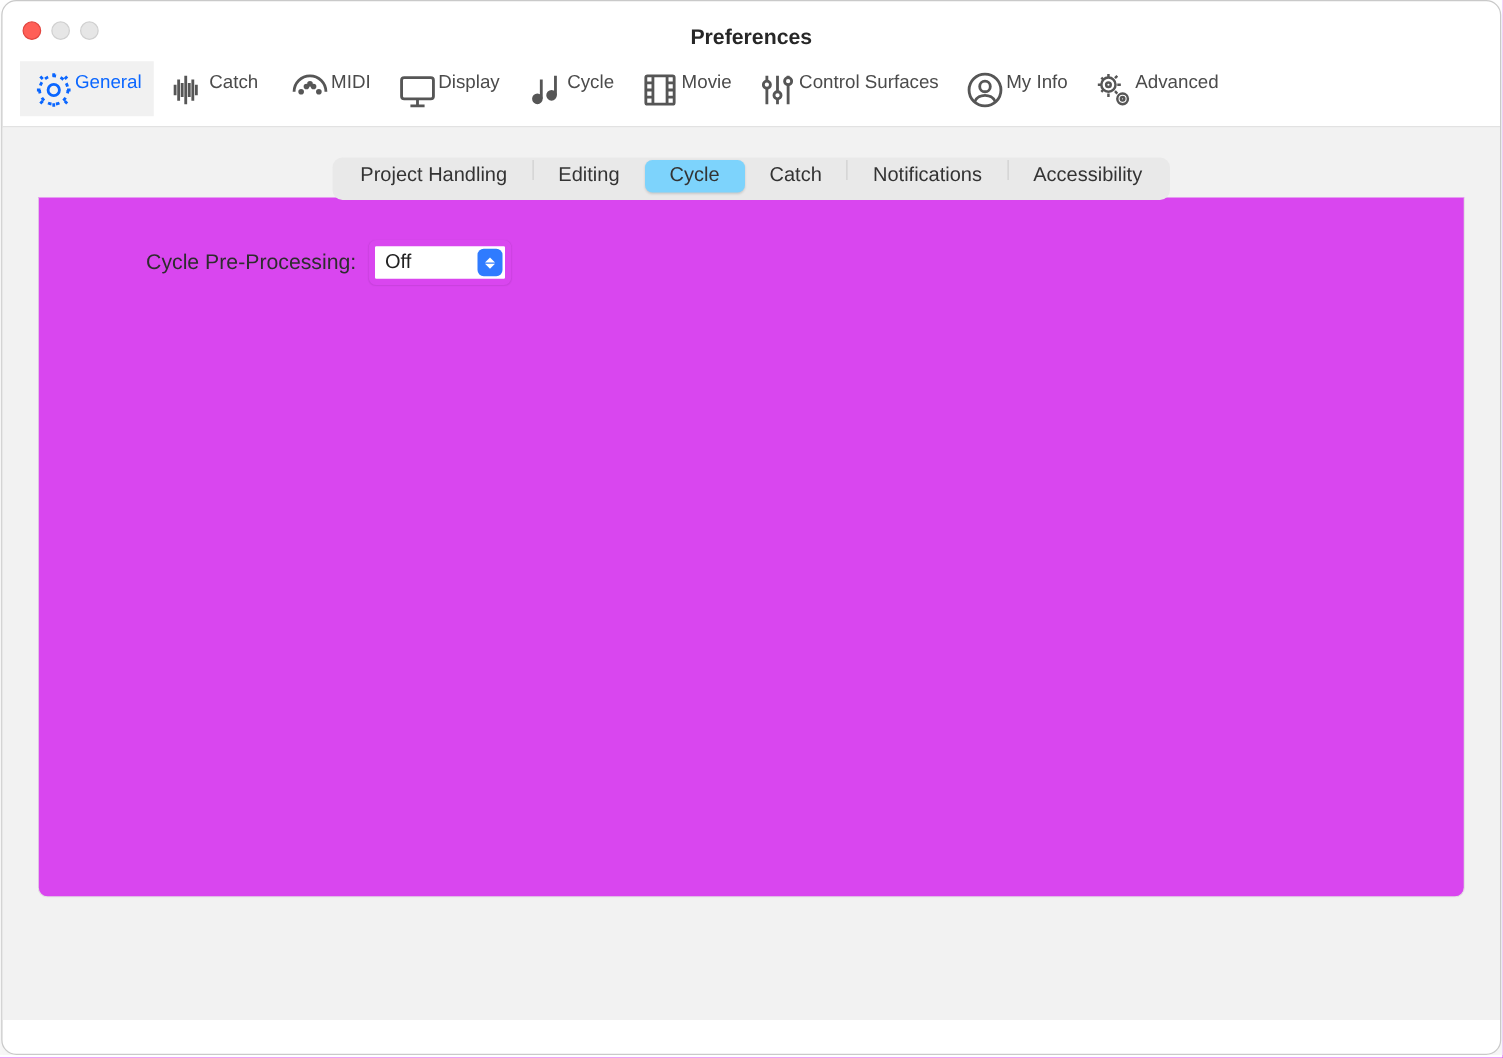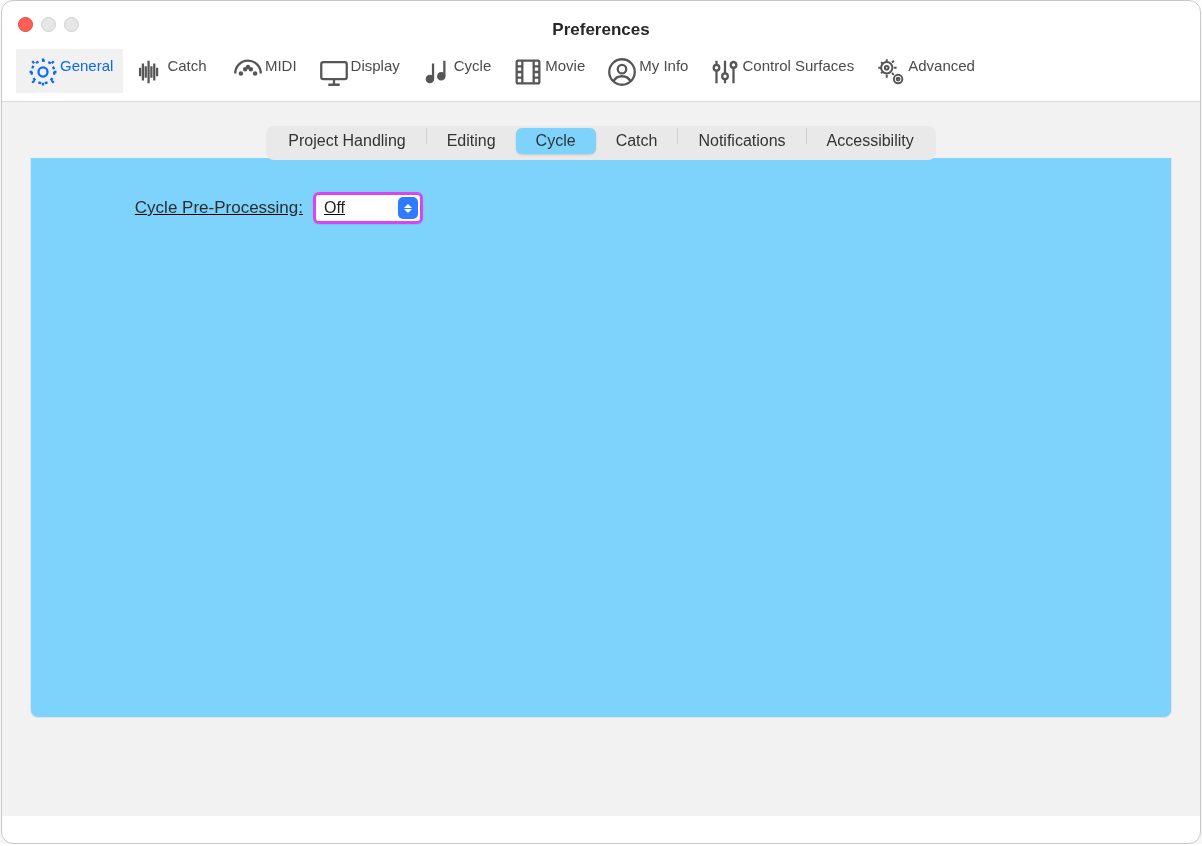--- a/index.html
+++ b/index.html
@@ -17,24 +17,24 @@
   .tb-item .lbl{font-size:15px;color:#4b4b4b;margin-top:2px;white-space:nowrap;}
   .tb-item.active .lbl{color:#0a66ff;}
   .tb-item svg{stroke:#565656;}
   .tb-item.active svg{stroke:#0a66ff;}
   .content{background:#f2f2f2;height:calc(100% - 44px - 84px);padding:24px 28px 28px 28px;box-sizing:border-box;}
   .subtabs{display:flex;justify-content:center;margin-bottom:0;}
   .segbar{display:flex;background:#e9e9e9;border-radius:8px;padding:2px;height:30px;align-items:flex-start;}
   .seg{padding:0 20px;height:26px;display:flex;align-items:center;font-size:16px;color:#333;border-radius:6px;cursor:default;position:relative;}
   .seg.sel{background:#7dd3fc;box-shadow:0 1px 2px rgba(0,0,0,0.15);}
   .seg-div{width:1px;height:16px;background:#cfcfcf;}
-  .panel{background:#7dd3fc;border:1px solid #e3e3e3;border-top:none;border-radius:0 0 8px 8px;padding:34px 30px 30px 34px;min-height:560px;box-sizing:border-box;margin-top:-2px;text-decoration:underline;}
+  .panel{background:#d946ef;border:1px solid #e3e3e3;border-top:none;border-radius:0 0 8px 8px;padding:34px 30px 30px 16px;min-height:560px;box-sizing:border-box;margin-top:-2px;}
   .row{display:flex;align-items:center;margin-bottom:18px;}
   .row-label{width:238px;text-align:right;font-size:17px;color:#2d2d2d;padding-right:10px;}
-  .select{display:flex;align-items:center;background:#fff;border:3px solid #d946ef;border-radius:6px;height:26px;min-width:104px;position:relative;box-shadow:0 0.5px 1px rgba(0,0,0,0.08);}
+  .select{display:flex;align-items:center;background:#fff;border:5px solid #d946ef;border-radius:6px;height:26px;min-width:104px;position:relative;box-shadow:0 0.5px 1px rgba(0,0,0,0.08);}
   .select .val{padding:0 8px;font-size:16px;color:#222;flex:1;}
   .select .chev{width:20px;height:22px;background:#2f7bff;border-radius:5px;margin:2px;display:flex;flex-direction:column;align-items:center;justify-content:center;gap:1px;}
   .select .chev::before,.select .chev::after{content:"";width:0;height:0;border-left:4px solid transparent;border-right:4px solid transparent;}
   .select .chev::before{border-bottom:4px solid #fff;}
   .select .chev::after{border-top:4px solid #fff;}
   .check-row{display:flex;align-items:center;margin-left:248px;}
   .checkbox{width:18px;height:18px;border:1px solid #b8b8b8;border-radius:4px;background:#fff;margin-right:10px;box-shadow:0 0.5px 1px rgba(0,0,0,0.08);}
   .check-label{font-size:17px;color:#2d2d2d;}
 </style>
 </head>
@@ -117,38 +117,38 @@
             <path d="M8 4v16M16 4v16M4 8h4M4 12h4M4 16h4M16 8h4M16 12h4M16 16h4"></path>
         </svg>
       </div>
       <div class="lbl">Movie</div>
     </div>
 
 
     <div class="tb-item">
       <div class="ic">
         <svg width="34" height="34" viewBox="0 0 24 24" fill="none" stroke-width="1.6">
-          <circle cx="12" cy="12" r="9"></circle>
-            <circle cx="12" cy="10" r="3"></circle>
-            <path d="M6 19c1-3 4-4 6-4s5 1 6 4"></path>
-        </svg>
-      </div>
-      <div class="lbl">My Info</div>
-    </div>
-
-    <div class="tb-item">
-      <div class="ic">
-        <svg width="34" height="34" viewBox="0 0 24 24" fill="none" stroke-width="1.6">
           <path d="M6 4v16M12 4v16M18 4v16"></path>
             <circle cx="6" cy="9" r="2" fill="#fff"></circle>
             <circle cx="12" cy="15" r="2" fill="#fff"></circle>
             <circle cx="18" cy="7" r="2" fill="#fff"></circle>
         </svg>
       </div>
       <div class="lbl">Control Surfaces</div>
+    </div>
+
+    <div class="tb-item">
+      <div class="ic">
+        <svg width="34" height="34" viewBox="0 0 24 24" fill="none" stroke-width="1.6">
+          <circle cx="12" cy="12" r="9"></circle>
+            <circle cx="12" cy="10" r="3"></circle>
+            <path d="M6 19c1-3 4-4 6-4s5 1 6 4"></path>
+        </svg>
+      </div>
+      <div class="lbl">My Info</div>
     </div>
 
     <div class="tb-item">
       <div class="ic">
         <svg width="34" height="34" viewBox="0 0 24 24" fill="none" stroke-width="1.4">
           <circle cx="9" cy="9" r="4"></circle>
             <circle cx="9" cy="9" r="1.3"></circle>
             <path d="M9 3v2M9 14v2M3 9h2M14 9h2M5 5l1.3 1.3M12.7 12.7 14 14M5 13l1.3-1.3M12.7 5.3 14 4"></path>
           <circle cx="17" cy="17" r="3"></circle>
             <circle cx="17" cy="17" r="1"></circle>

